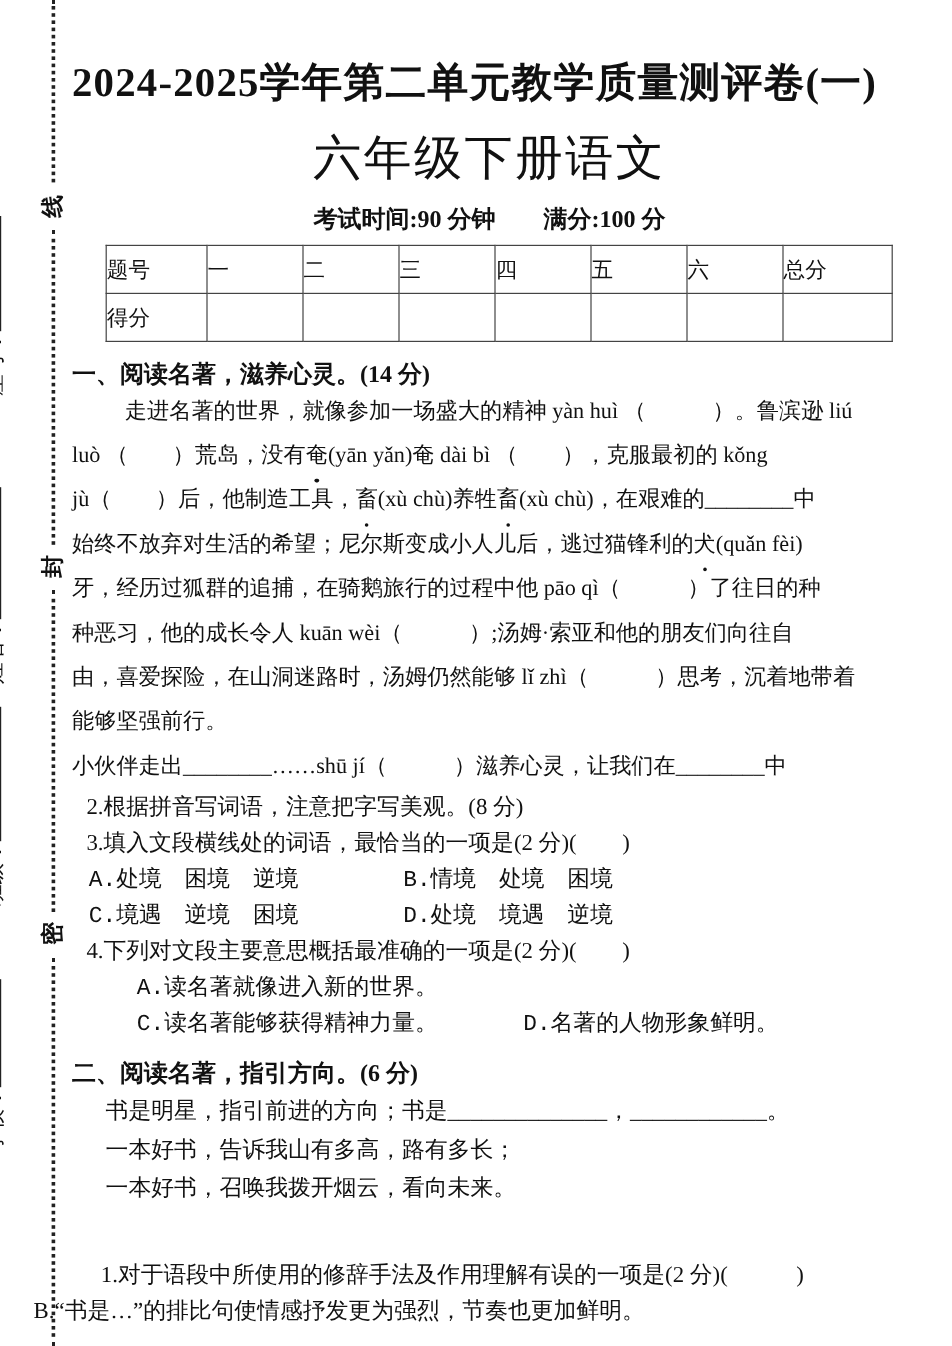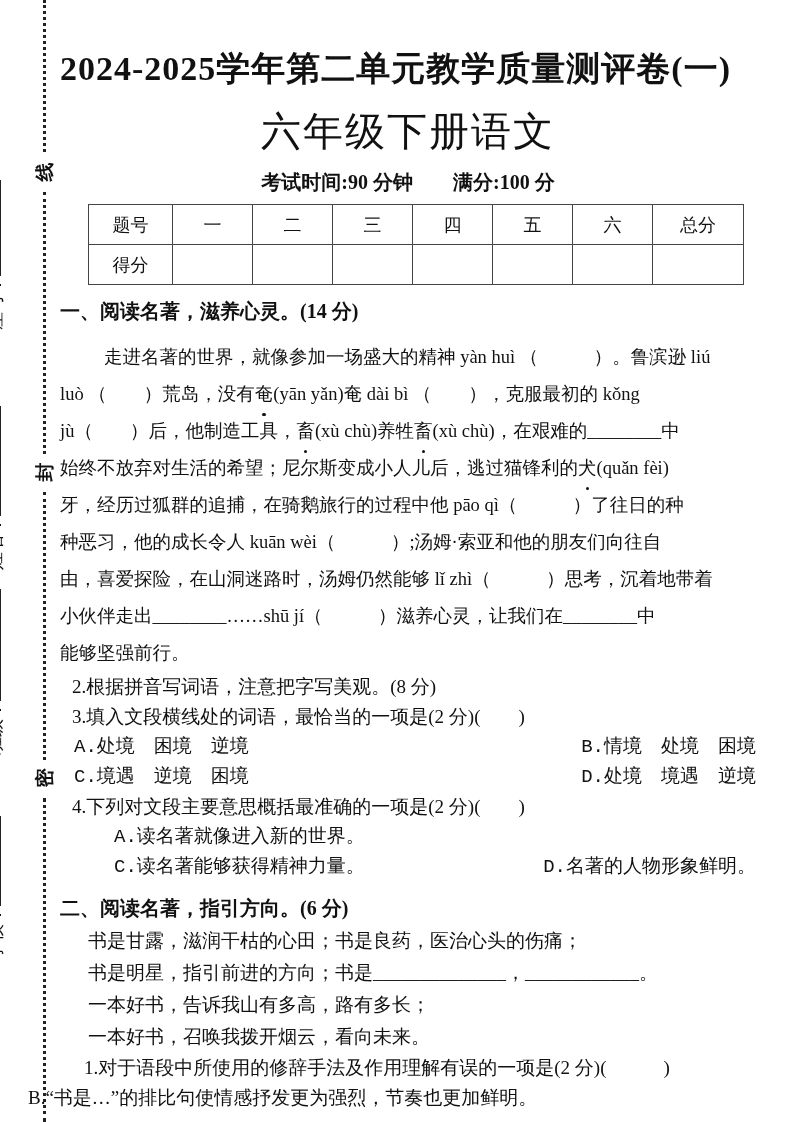--- a/index.html
+++ b/index.html
@@ -25,38 +25,38 @@
   .vlabel .wline{display:inline-block;border-bottom:1.5px solid #222;height:16px;vertical-align:baseline;}
 
   
   .content{position:absolute;left:60px;top:0;width:696px;}
   .title1{margin:46px 0 0;font-size:34px;font-weight:bold;letter-spacing:1px;white-space:nowrap;}
   .title2{margin:12px 0 0;text-align:center;font-size:40px;font-weight:normal;letter-spacing:2px;}
   .exam-info{margin:10px 0 8px;text-align:center;font-size:20px;font-weight:bold;}
 
   table.score{border-collapse:collapse;margin-left:28px;table-layout:fixed;}
   table.score td,table.score th{
-    border:1.5px solid #444;height:39px;text-align:center;vertical-align:middle;
+    border:1.5px solid #444;height:39px;text-align:left;vertical-align:middle;
     font-size:18px;font-weight:normal;padding:0;
   }
   col.c-label{width:84px;} col.c-num{width:80px;} col.c-total{width:91px;}
 
   .sec-heading{margin:13px 0 0;font-size:20px;font-weight:bold;white-space:nowrap;}
-  .passage{margin-top:14px;font-size:18.5px;line-height:37px;}
+  .passage{margin-top:0;font-size:18.5px;line-height:37px;}
   .passage .pline{white-space:nowrap;}
   .passage .pline.first{text-indent:44px;}
 
   .qline{font-size:19px;line-height:30px;white-space:nowrap;padding-left:12px;}
   .opt-row{display:flex;font-size:19px;line-height:30px;padding-left:14px;white-space:nowrap;font-family:Liberation Mono, monospace;}
-  .opt-row .opt-a{width:262px;} .opt-row .opt-b{flex:1;text-align:right;}
+  .opt-row .opt-a{width:262px;} .opt-row .opt-b{flex:1;}
   .opt-row.wide .opt-a{width:322px;margin-left:40px;}
 
   .poem{margin-top:3px;font-size:19px;line-height:32px;}
   .poem .vline{padding-left:28px;white-space:nowrap;}
-  .sec2-q{padding-left:24px;}
+  .sec2-q{padding-left:24px;margin-top:41px;}
   .sec2-optA{padding-left:24px;}
   .sec2-optB{margin-left:-32px;padding-left:0;}
 
   
   .emph{position:relative;display:inline-block;}
   .emph::after{
     content:"";position:absolute;left:50%;bottom:-3px;
     width:3.5px;height:3.5px;margin-left:-1.75px;border-radius:50%;background:#111;
   }
 </style>
@@ -130,22 +130,22 @@
     <div class="sec-heading">一、阅读名著，滋养心灵。(14 分)</div>
 
     <div class="passage">
       <div class="pline first">走进名著的世界，就像参加一场盛大的精神 yàn huì （　　　）。鲁滨逊 liú</div>
       <div class="pline">luò （　　）荒岛，没有<span class="emph">奄</span>(yān yǎn)奄 dài bì （　　），克服最初的 kǒng</div>
       <div class="pline">jù（　　）后，他制造工具，<span class="emph">畜</span>(xù chù)养牲<span class="emph">畜</span>(xù chù)，在艰难的________中</div>
       <div class="pline">始终不放弃对生活的希望；尼尔斯变成小人儿后，逃过猫锋利的<span class="emph">犬</span>(quǎn fèi)</div>
       <div class="pline">牙，经历过狐群的追捕，在骑鹅旅行的过程中他 pāo qì（　　　）了往日的种</div>
       <div class="pline">种恶习，他的成长令人 kuān wèi（　　　）;汤姆·索亚和他的朋友们向往自</div>
       <div class="pline">由，喜爱探险，在山洞迷路时，汤姆仍然能够 lǐ zhì（　　　）思考，沉着地带着</div>
+      <div class="pline">能够坚强前行。</div>
       <div class="pline">小伙伴走出________……shū jí（　　　）滋养心灵，让我们在________中</div>
-      <div class="pline">能够坚强前行。</div>
     </div>
 
     <div class="qline">2.根据拼音写词语，注意把字写美观。(8 分)</div>
     <div class="qline">3.填入文段横线处的词语，最恰当的一项是(2 分)(　　)</div>
     <div class="opt-row">
       <span class="opt-a">A.处境　困境　逆境</span>
       <span class="opt-b">B.情境　处境　困境</span>
     </div>
     <div class="opt-row">
       <span class="opt-a">C.境遇　逆境　困境</span>
@@ -156,21 +156,20 @@
       <span class="opt-a">A.读名著就像进入新的世界。</span>
     </div>
     <div class="opt-row wide">
       <span class="opt-a">C.读名著能够获得精神力量。</span>
       <span class="opt-b">D.名著的人物形象鲜明。</span>
     </div>
 
     <div class="sec-heading">二、阅读名著，指引方向。(6 分)</div>
 
     <div class="poem">
-      <div class="vline">书是甘露，滋润干枯的心田；书是良药，医治心头的伤痛；</div>
       <div class="vline">书是明星，指引前进的方向；书是______________，____________。</div>
       <div class="vline">一本好书，告诉我山有多高，路有多长；</div>
       <div class="vline">一本好书，召唤我拨开烟云，看向未来。</div>
     </div>
 
     <div class="qline sec2-q">1.对于语段中所使用的修辞手法及作用理解有误的一项是(2 分)(　　　)</div>
     <div class="qline sec2-optB">B.“书是…”的排比句使情感抒发更为强烈，节奏也更加鲜明。</div>
 
   </div>
 </div>

